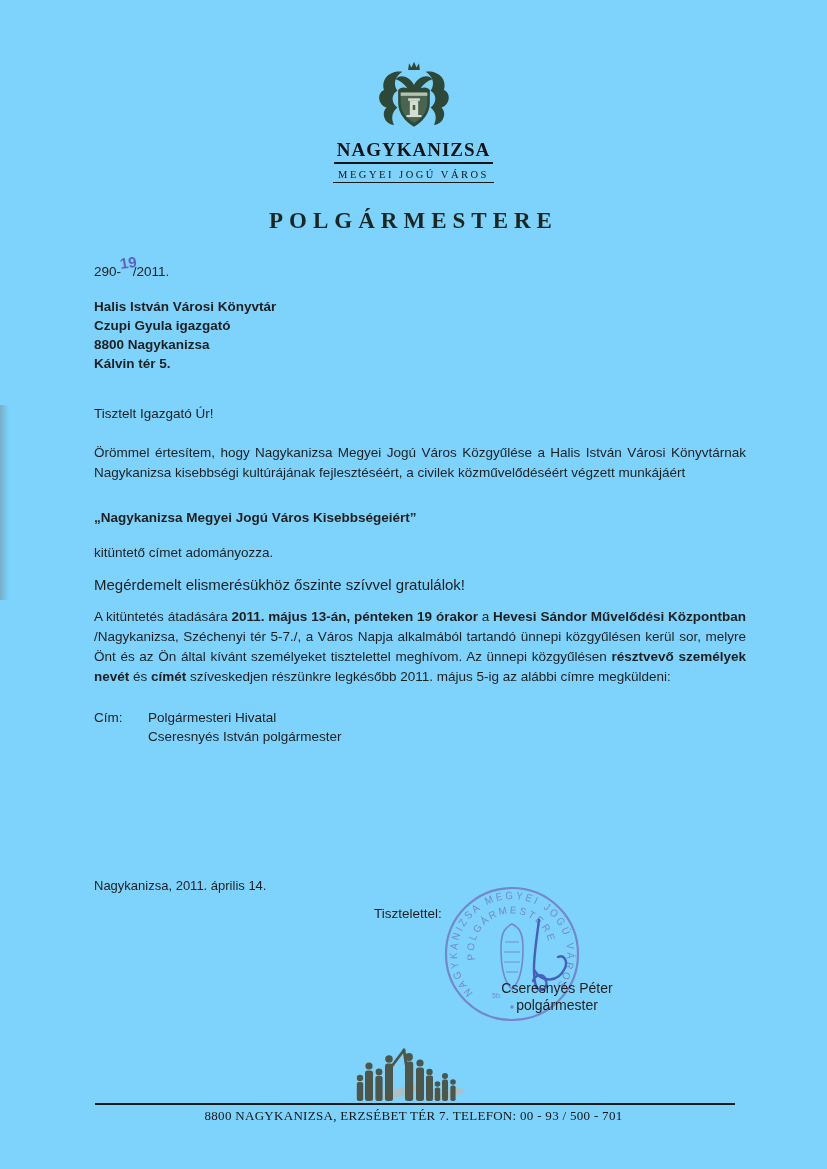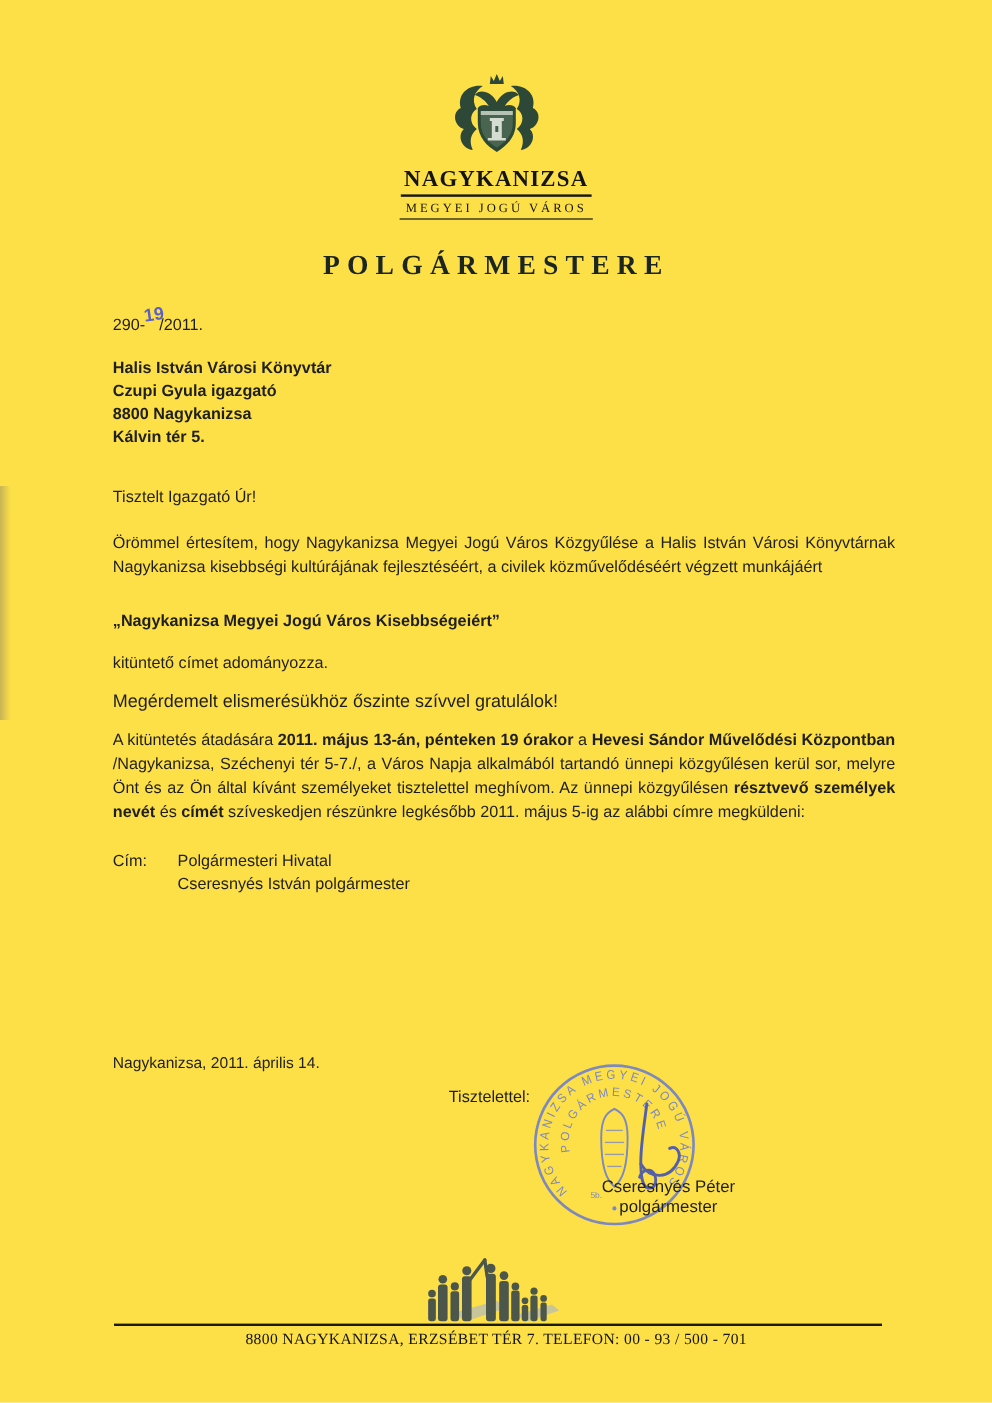--- a/index.html
+++ b/index.html
@@ -1,16 +1,16 @@
 <!DOCTYPE html>
 <html><head>
 <meta charset="utf-8">
 <style>
   html,body{margin:0;padding:0;background:#fff;}
-  .page{position:relative;width:827px;height:1169px;background:#fde047;
+  .page{position:relative;width:827px;height:1169px;background:#7dd3fc;
         font-family:"Liberation Sans",sans-serif;color:#1f1f1f;overflow:hidden;}
   .abs{position:absolute;}
 
   
   .letterhead{position:absolute;top:55px;left:0;width:100%;text-align:center;}
   .crest-svg{display:block;margin:0 auto 4px auto;}
   .city-name{font-family:"Liberation Serif",serif;font-weight:bold;font-size:19px;
              letter-spacing:1px;color:#141414;display:inline-block;
              border-bottom:2px solid #161616;padding:0 3px 1px 3px;}
   .city-sub{font-family:"Liberation Serif",serif;font-weight:normal;font-size:10.5px;

